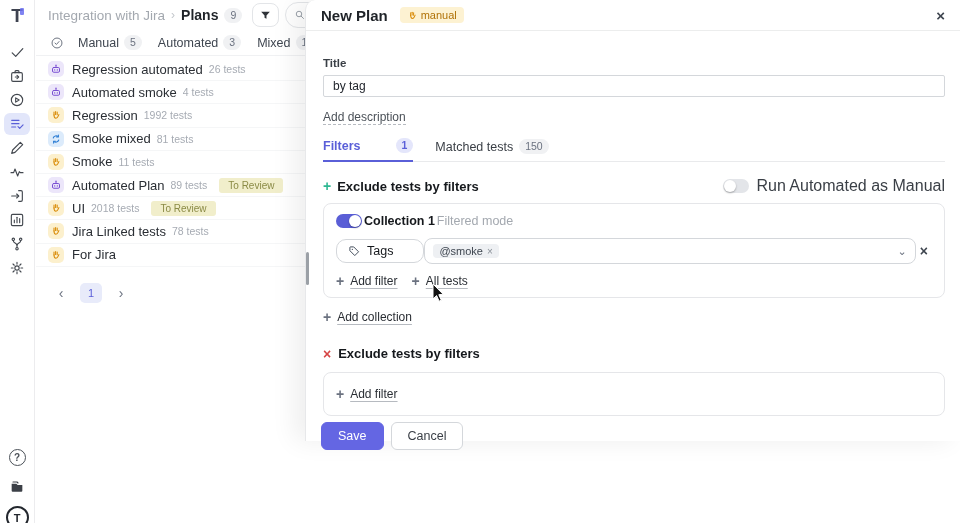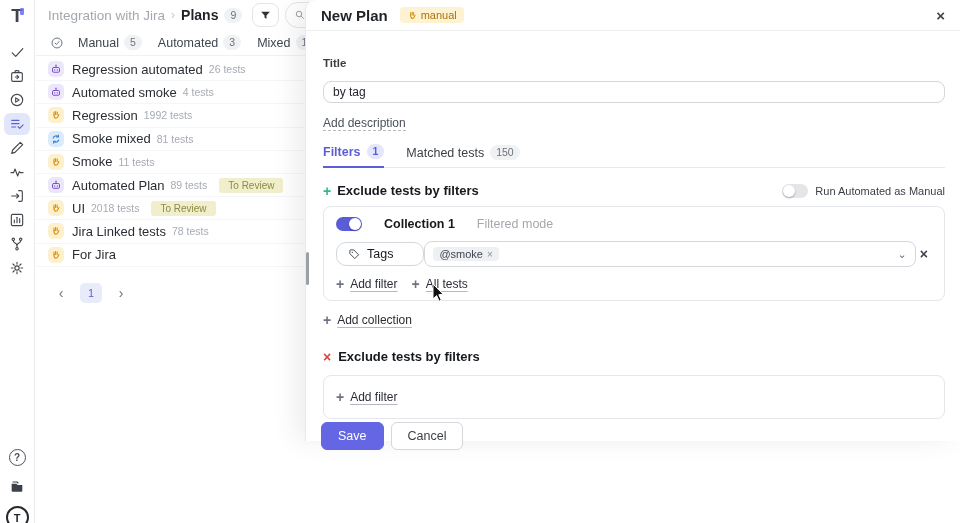--- a/index.html
+++ b/index.html
@@ -54,44 +54,44 @@
 
   
   .drawer{position:absolute;left:305px;top:0;width:655px;height:441px;background:#fff;border-left:1px solid #e7e8ea;border-top-left-radius:10px;box-shadow:-10px 0 26px rgba(0,0,0,.07);box-sizing:border-box;}
   .drag-handle{position:absolute;left:0px;top:252px;width:3px;height:33px;background:#9ba0a6;border-radius:2px;cursor:col-resize;}
   .drawer-header{display:flex;align-items:center;height:30px;border-bottom:1px solid #eceded;padding:0 15px;}
   .drawer-title{font-size:15px;font-weight:700;color:#1f2328;}
   .type-badge{display:flex;align-items:center;gap:3px;background:#fdf2d2;color:#b07207;font-size:11px;border-radius:4px;padding:2px 7px;margin-left:12px;}
   .drawer-close{margin-left:auto;font-size:15px;color:#3f4650;cursor:pointer;font-weight:600;line-height:1;}
   .drawer-body{padding:6px 15px 0 17px;}
   .field-label{font-size:11.5px;font-weight:700;color:#3a3f46;margin-top:20px;}
-  .title-input{margin-top:12px;width:100%;box-sizing:border-box;height:22px;border:1px solid #d4d7db;border-radius:8px;font-size:12px;color:#23272e;padding:8px 9px;outline:none;font-family:"Liberation Sans",sans-serif;}
+  .title-input{margin-top:6px;width:100%;box-sizing:border-box;height:22px;border:1px solid #d4d7db;border-radius:2px;font-size:12px;color:#23272e;padding:8px 9px;outline:none;font-family:"Liberation Sans",sans-serif;}
   .add-desc{display:inline-block;margin-top:13px;font-size:12px;color:#4b5158;border-bottom:1px dashed #b6bac0;cursor:pointer;line-height:14px;}
 
   .drawer-tabs{display:flex;align-items:flex-end;margin-top:13px;border-bottom:1px solid #e9eaec;}
   .dtab{display:flex;align-items:center;padding-bottom:7px;margin-right:22px;font-size:12.5px;cursor:pointer;}
-  .dtab.active{color:#5a5fd8;font-weight:700;border-bottom:2.5px solid #5a5fd8;margin-bottom:-1px;}
+  .dtab.active{color:#5a5fd8;font-weight:700;border-bottom:2.5px solid #5a5fd8;margin-bottom:-1px;gap:29px;}
   .dtab.active .pill{background:#e4e6fb;color:#5a5fd8;}
   .dtab .label2{color:#3a3f46;font-weight:400;}
   .dtab.active .label2{color:#5a5fd8;font-weight:700;}
 
   .include-row{display:flex;align-items:center;margin-top:15px;}
   .plus{font-size:14px;font-weight:600;margin-right:6px;line-height:1;}
   .plus.green{color:#2eb792;}
   .plus.gray{color:#6b7280;}
   .sec-title{font-size:13px;font-weight:700;color:#15181c;}
   .runauto{margin-left:auto;display:flex;align-items:center;gap:7px;}
-  .runauto .lbl{font-size:11px;color:#3a3f46;}
+  .runauto .lbl{font-size:16px;color:#3a3f46;}
   .toggle{width:26px;height:14px;border-radius:7px;position:relative;cursor:pointer;flex:0 0 auto;}
   .toggle .knob{width:12px;height:12px;border-radius:50%;background:#fff;position:absolute;top:1px;box-shadow:0 1px 2px rgba(0,0,0,.3);}
   .toggle.on{background:#5a5ed6;} .toggle.on .knob{right:1px;}
   .toggle.off{background:#e3e5e9;} .toggle.off .knob{left:1px;}
 
   .card{border:1px solid #e5e6e9;border-radius:8px;margin-top:8px;padding:10px 12px 9px 12px;}
-  .coll-head{display:flex;align-items:center;gap:22px;}
+  .coll-head{display:flex;align-items:center;gap:2px;}
   .coll-name{font-size:12.5px;font-weight:700;color:#15181c;}
   .coll-mode{font-size:12.5px;color:#a3a8af;}
   .filter-row{display:flex;align-items:center;margin-top:10px;gap:0;}
   .tags-btn{display:flex;align-items:center;gap:6px;border:1px solid #d4d7db;border-radius:10px;height:24px;padding:0 30px 0 11px;font-size:12.5px;color:#15181c;background:#fff;cursor:pointer;}
   .tag-select{flex:1;display:flex;align-items:center;border:1px solid #d4d7db;border-radius:8px;height:24px;padding:0 8px;}
   .chip{display:flex;align-items:center;gap:4px;background:#eef0f3;border-radius:4px;padding:1px 6px;font-size:11px;color:#3f4650;}
   .chip .x{color:#8a9098;font-size:10px;cursor:pointer;}
   .sel-chev{margin-left:auto;color:#6b7280;font-size:11px;cursor:pointer;}
   .row-x{color:#3f4650;font-size:14px;font-weight:600;cursor:pointer;padding:0 4px;}
   .links-row{display:flex;align-items:center;margin-top:10px;gap:14px;}

